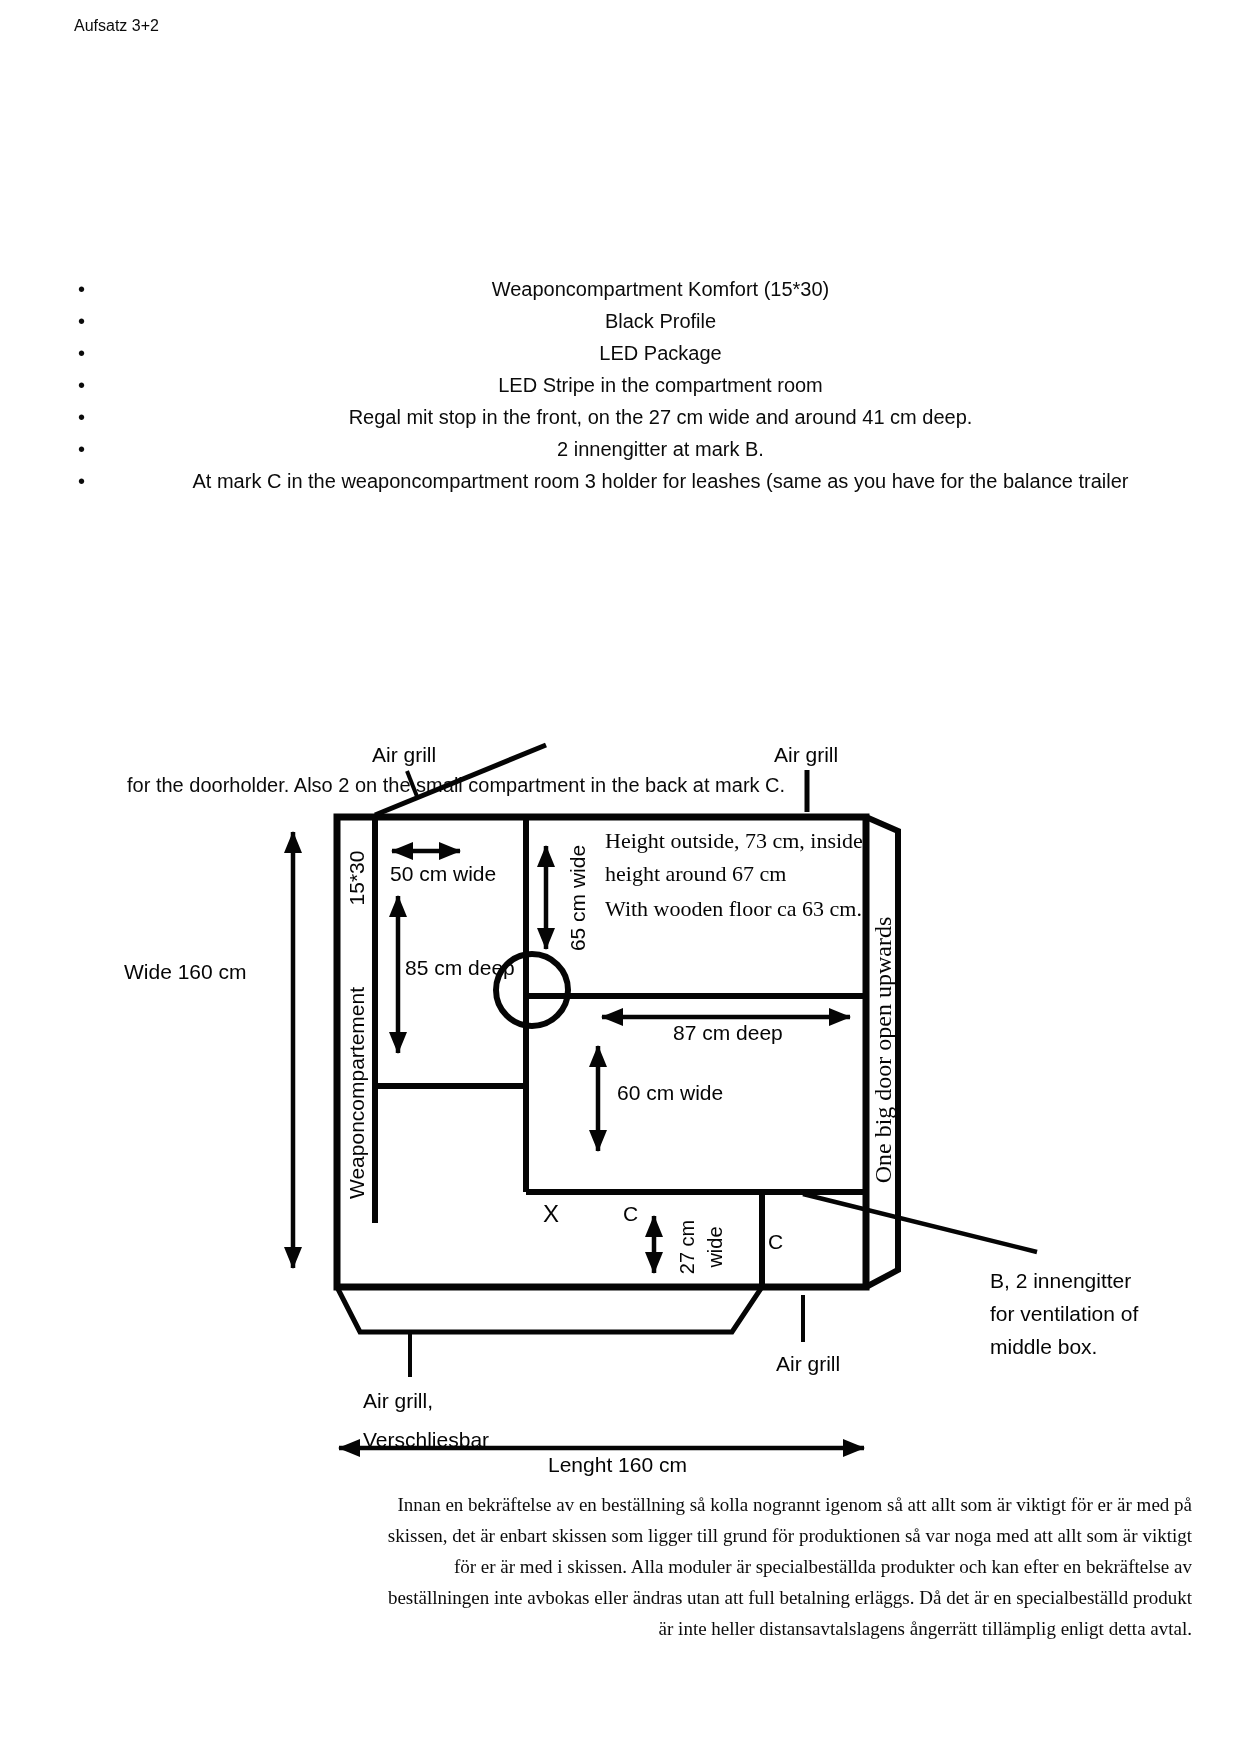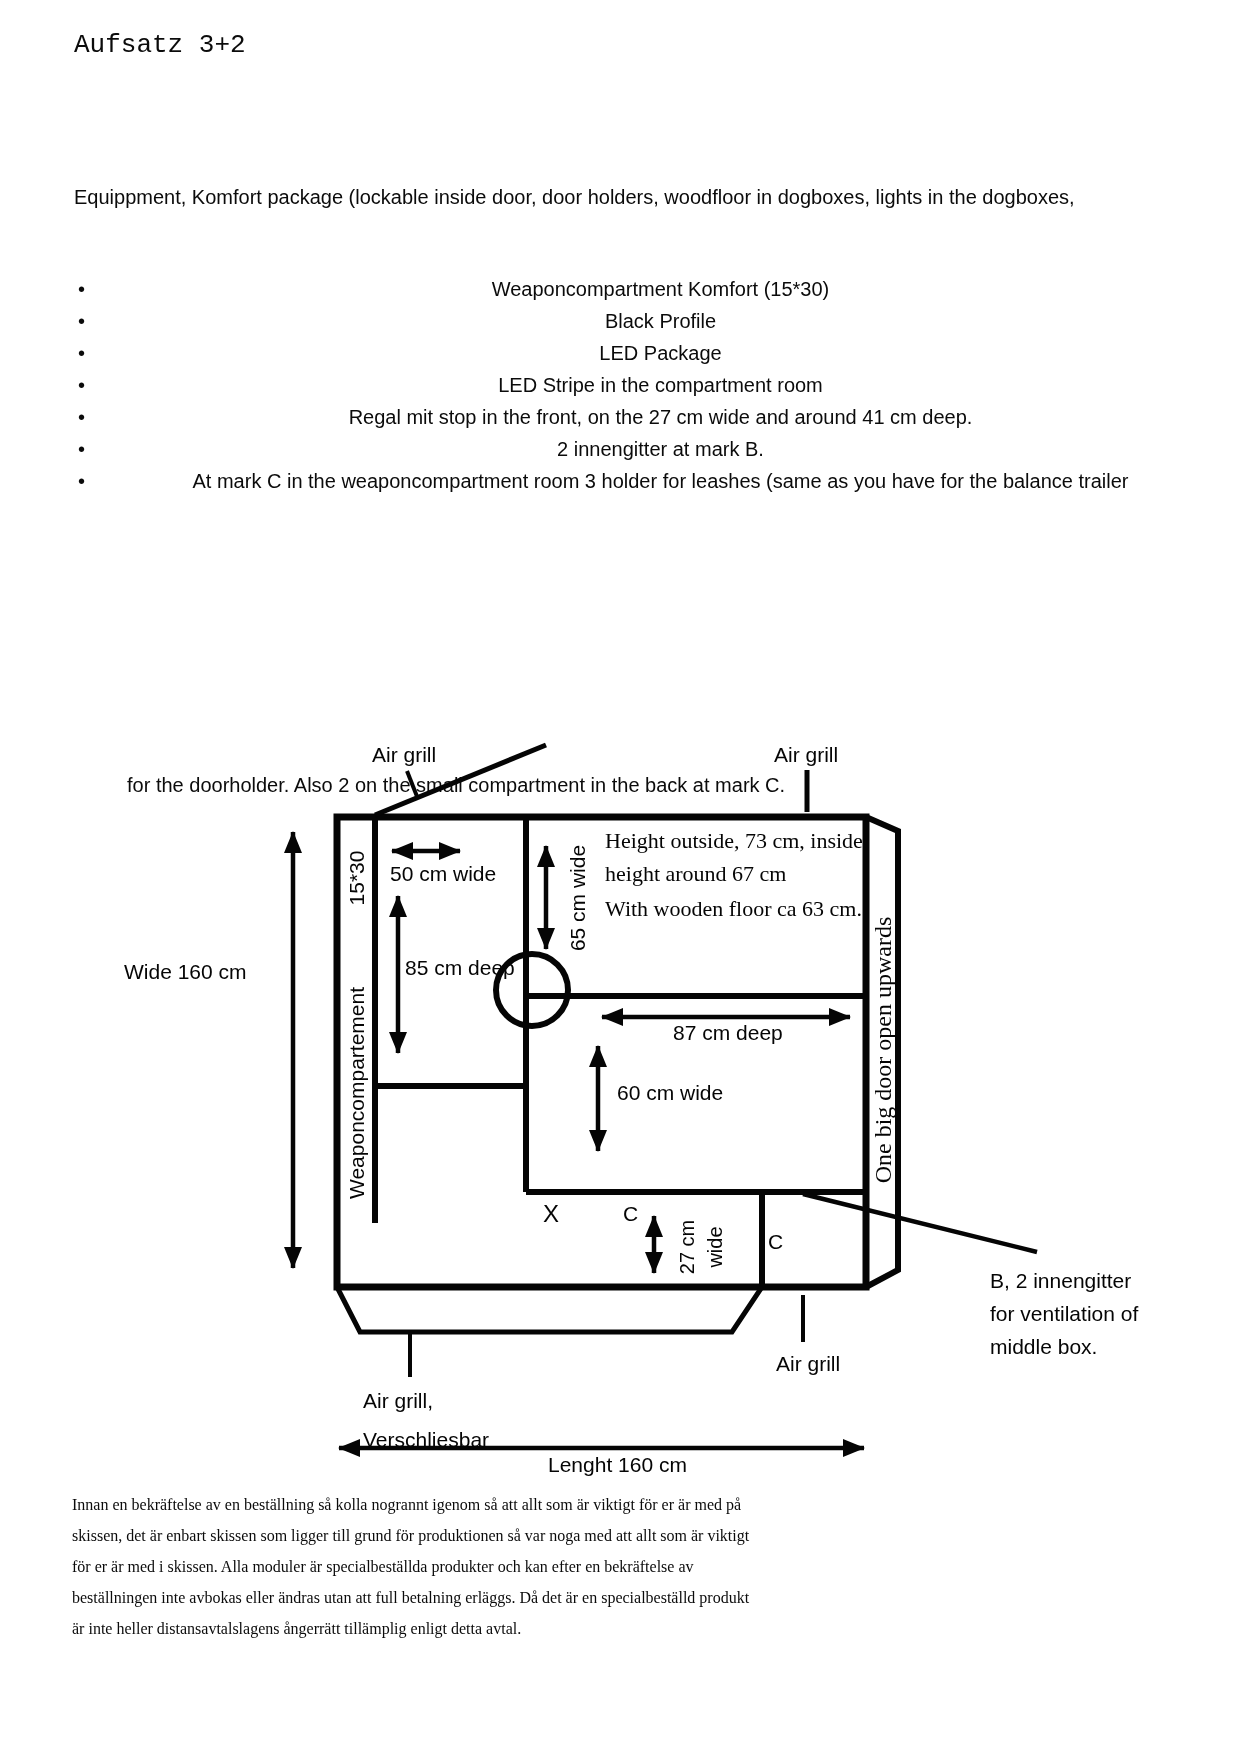--- a/index.html
+++ b/index.html
@@ -2,55 +2,54 @@
 <html><head>
 <meta charset="utf-8">
 <style>
   html,body{margin:0;padding:0;background:#ffffff;}
   #page{
     position:relative;width:1240px;height:1754px;background:#ffffff;
     font-family:"Liberation Sans",sans-serif;color:#0b0b0b;overflow:hidden;
   }
   .abs{position:absolute;}
   .sansline{font-size:20px;line-height:33px;white-space:pre;}
-  .doc-title{left:74px;top:30px;font-size:26px;font-family:Liberation Mono, monospace;}
+  .doc-title{left:74px;top:17px;font-size:16px;}
   #para-measure{left:74px;top:88px;}
   #para-equipment{left:74px;top:181px;}
   #bullet-list{left:74px;top:273px;margin:0;padding:0;list-style:none;width:1120px;text-align:center;}
   #bullet-list li{
     position:relative;padding-left:53px;font-size:20px;line-height:32px;white-space:pre;
   }
   #bullet-list li::before{
     content:"\2022";position:absolute;left:4px;top:0;font-size:20px;line-height:32px;
   }
   .li-cont{left:127px;top:769px;font-size:20px;line-height:32px;white-space:pre;}
   #para-montage{left:74px;top:560px;}
   #diagram-svg{left:0;top:0;}
   #footer-terms{
     left:72px;top:1489px;width:1120px;
-    font-family:"Liberation Serif",serif;font-size:16px;line-height:31px;
+    font-family:"Liberation Serif",serif;font-size:19px;line-height:31px;text-align:right;
   }
   #footer-terms div{white-space:pre;}
   text{fill:#050505;}
   .lab-sans{font-family:"Liberation Sans",sans-serif;font-size:21px;}
   .lab-sans-sm{font-family:"Liberation Sans",sans-serif;font-size:20px;}
   .lab-serif{font-family:"Liberation Serif",serif;font-size:22px;}
   .lab-serif-door{font-family:"Liberation Serif",serif;font-size:24px;}
   .lab-mark{font-family:"Liberation Sans",sans-serif;font-size:24px;}
 </style>
 </head>
 <body>
 
 <div id="page">
 
   <div class="abs doc-title">Aufsatz 3+2</div>
 
 
   <div class="abs" id="para-equipment">
-    <div class="sansline">Equippment, Komfort package (lockable inside door, door holders, woodfloor in dogboxes, lights in the dogboxes,</div>
   </div>
 
   <ul class="abs" id="bullet-list">
     <li>Weaponcompartment Komfort (15*30)</li>
     <li>Black Profile</li>
     <li>LED Package</li>
     <li>LED Stripe in the compartment room</li>
     <li>Regal mit stop in the front, on the 27 cm wide and around 41 cm deep.</li>
     <li>2 innengitter at mark B.</li>
     <li>At mark C in the weaponcompartment room 3 holder for leashes (same as you have for the balance trailer</li>

